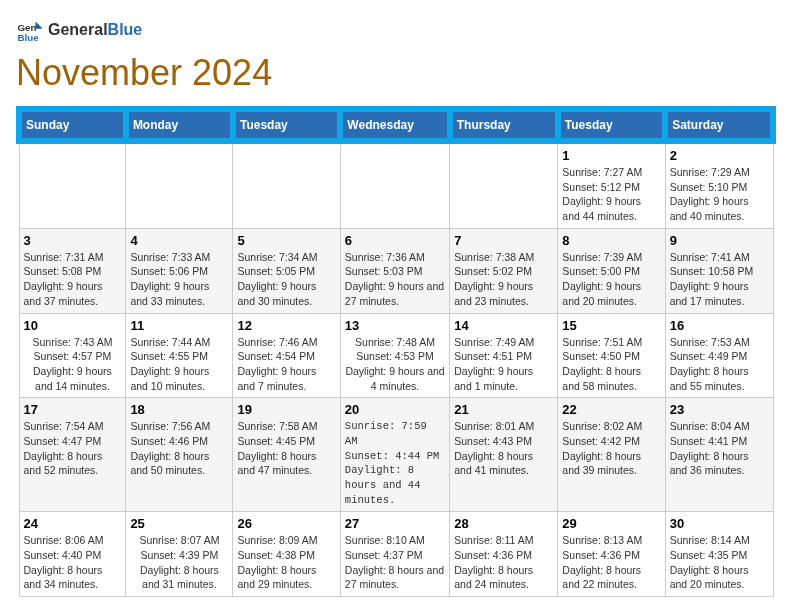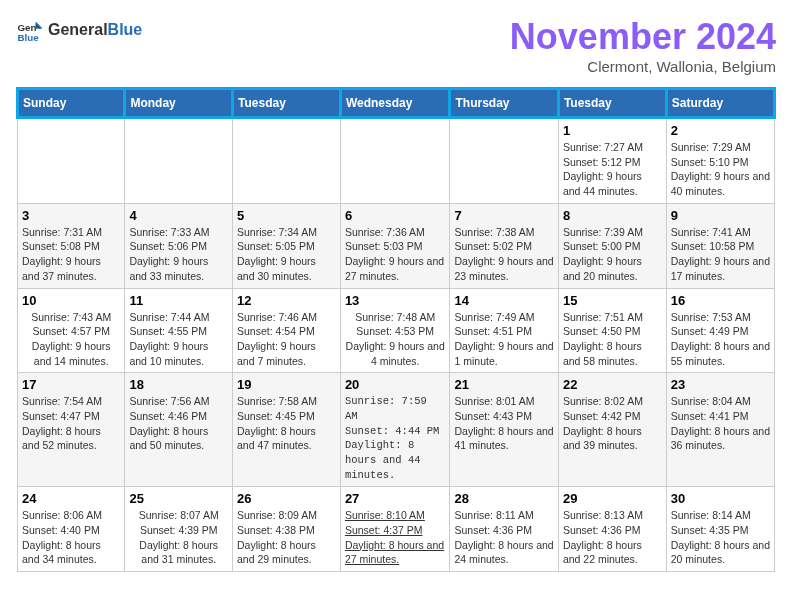--- a/index.html
+++ b/index.html
@@ -8,55 +8,57 @@
       background: #fff;
       width: 792px;
       min-height: 612px;
       padding: 16px;
     }
     .header {
       display: flex;
       justify-content: space-between;
       align-items: flex-start;
       margin-bottom: 12px;
+      flex-direction: column;
     }
     .logo {
       display: flex;
       align-items: center;
       gap: 4px;
     }
     .logo-icon {
       width: 28px;
       height: 28px;
     }
     .title-block {
       text-align: right;
     }
     .month-title {
       font-size: 36px;
-      font-weight: bold;
-      color: #8b5cf6;
+      font-weight: normal;
+      color: #a16207;
+      margin-top: 8px;
     }
     .location {
       font-size: 15px;
       color: #555;
     }
     table {
       width: 100%;
       border-collapse: collapse;
       font-size: 11px;
     }
     thead th {
       background-color: #2a6db5;
       color: #fff;
       padding: 6px 4px;
       text-align: left;
       font-size: 12px;
       font-weight: bold;
-      border: 3px solid #0ea5e9;
+      border: 6px solid #0ea5e9;
     }
     tbody td {
       border: 1px solid #ccc;
       vertical-align: top;
       padding: 4px;
       width: 113px;
       min-height: 80px;
       background: #fff;
     }
     tbody tr:nth-child(even) td {
@@ -87,21 +89,20 @@
       <text x="2" y="36" font-size="14" font-weight="bold" fill="#2a6db5">Blue</text>
       <polygon points="28,8 38,18 28,18" fill="#2a6db5"></polygon>
       <polygon points="28,10 36,18 28,18" fill="#1a5a9a"></polygon>
     </svg>
     <div>
       <span style="font-size:16px;font-weight:bold;color:#333;text-align:center;">General</span><span style="font-size:16px;font-weight:bold;color:#2a6db5;">Blue</span>
     </div>
   </div>
   <div class="title-block">
     <div class="month-title">November 2024</div>
-    <div class="location">Clermont, Wallonia, Belgium</div>
   </div>
 </div>
 
 <table>
   <thead>
     <tr>
     <th>Sunday</th>
         <th>Monday</th>
         <th>Tuesday</th>
         <th>Wednesday</th>
@@ -276,21 +277,21 @@
 Daylight: 8 hours and 31 minutes.</div>
         </td>
         <td>
           <span class="day-num">26</span>
           <div class="day-info" style="white-space: pre-line;">Sunrise: 8:09 AM
 Sunset: 4:38 PM
 Daylight: 8 hours and 29 minutes.</div>
         </td>
         <td>
           <span class="day-num">27</span>
-          <div class="day-info" style="white-space: pre-line; text-decoration: underline;">Sunrise: 8:10 AM
+          <div class="day-info" style="white-space: pre-line;">Sunrise: 8:10 AM
 Sunset: 4:37 PM
 Daylight: 8 hours and 27 minutes.</div>
         </td>
         <td>
           <span class="day-num">28</span>
           <div class="day-info" style="white-space: pre-line;">Sunrise: 8:11 AM
 Sunset: 4:36 PM
 Daylight: 8 hours and 24 minutes.</div>
         </td>
         <td>

